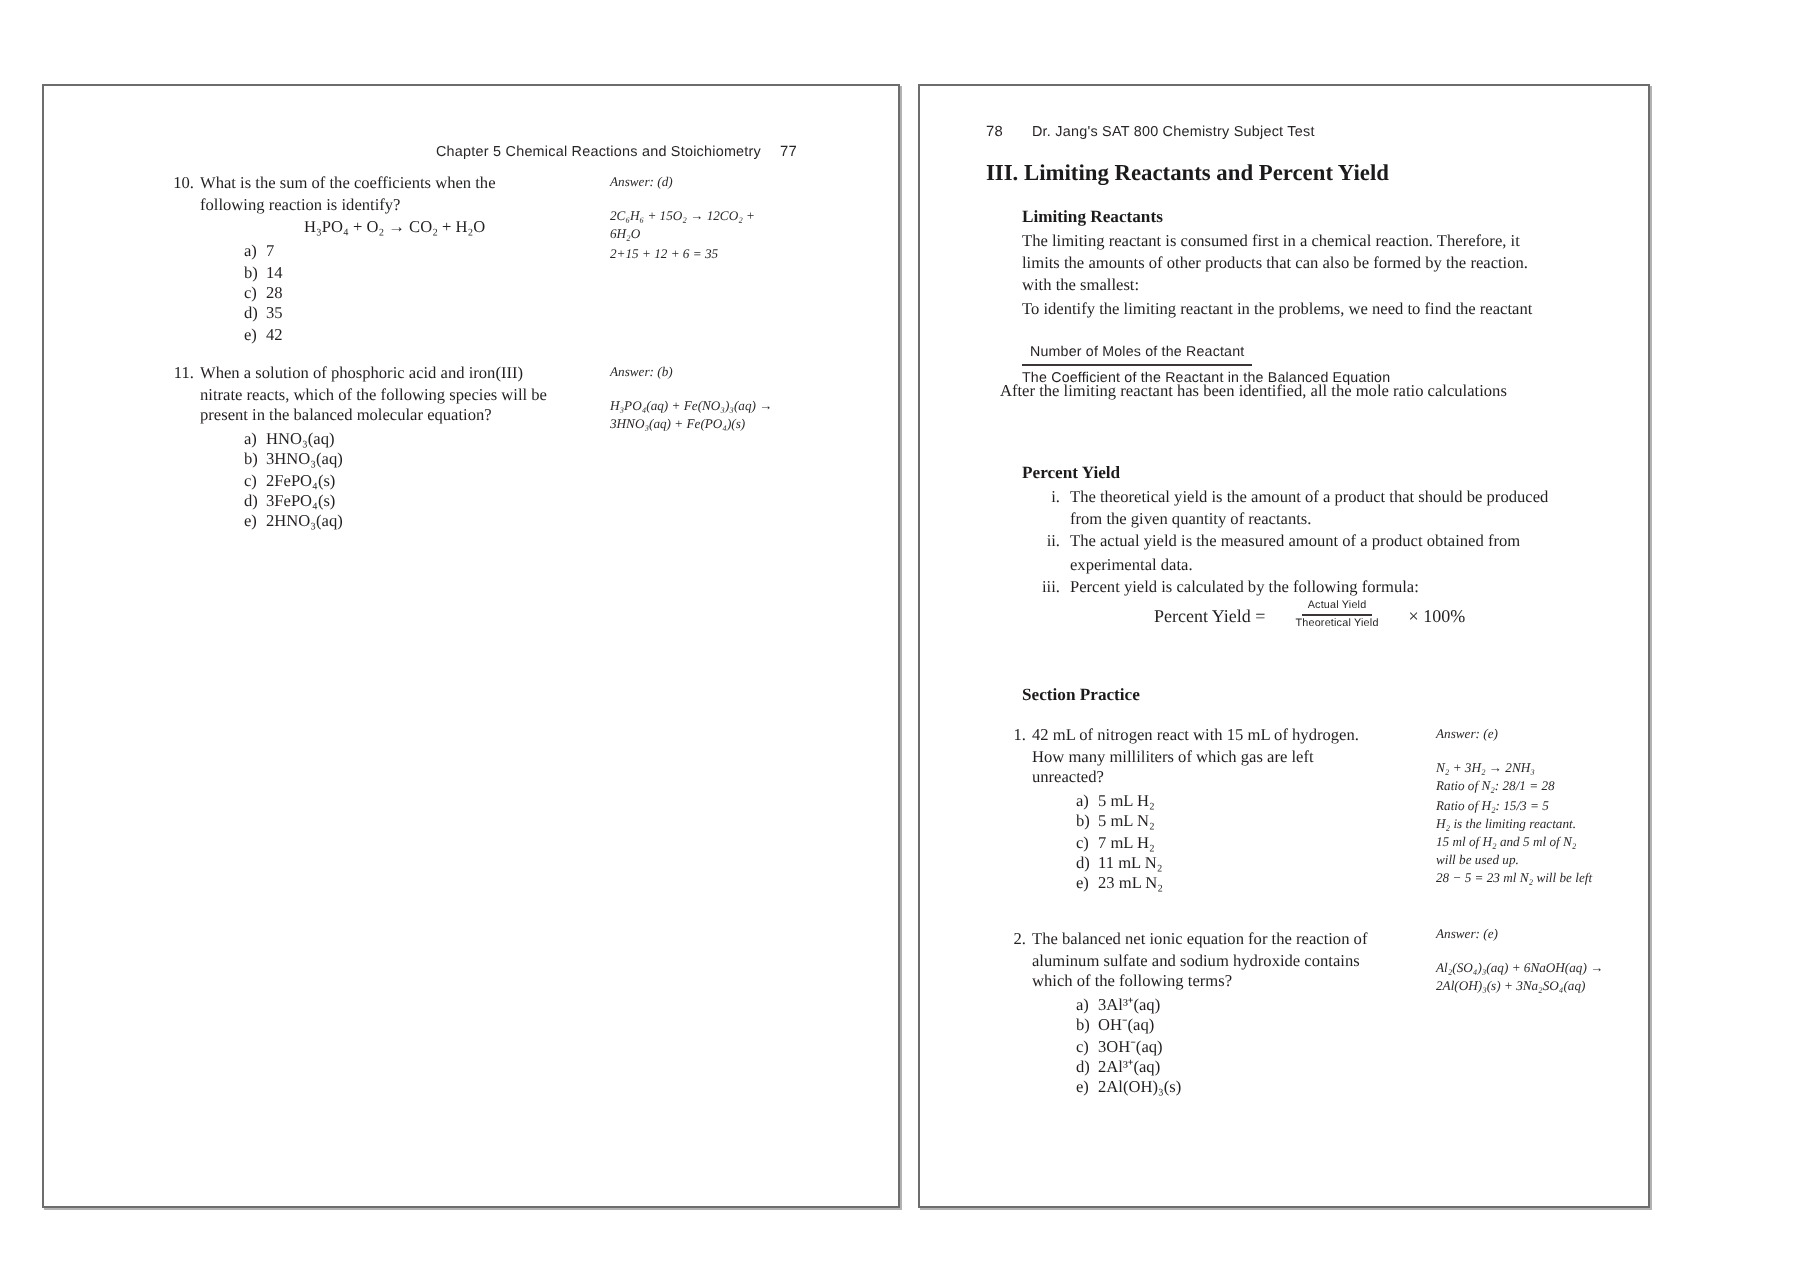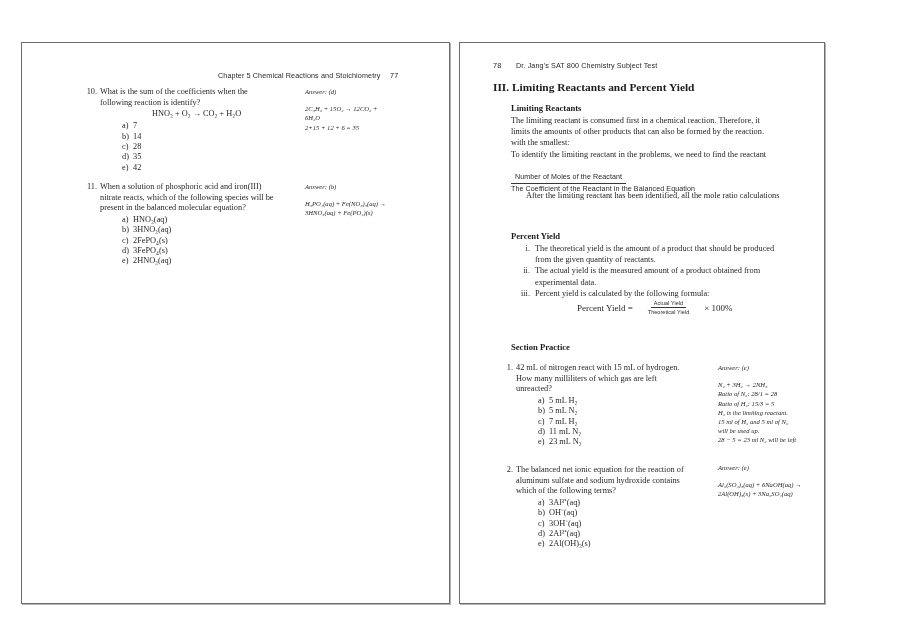--- a/index.html
+++ b/index.html
@@ -200,21 +200,21 @@
   <div class="page page-left">
 
     <div class="runhead runhead-left-text">Chapter 5   Chemical Reactions and Stoichiometry</div>
     <div class="runhead runhead-left-num">77</div>
 
     <div class="q-block" style="left:58px; top:44px; width:210px;">
       <div class="q-num">10.</div>
       <div class="q-body">
         <div class="q-line">What is the sum of the coefficients when the</div>
         <div class="q-line">following reaction is identify?</div>
-        <div class="q-eq">HNO₃ + O₂ → CO₂ + H₂O</div>
+        <div class="q-eq">H₃PO₄ + O₂ → CO₂ + H₂O</div>
         <div class="choices">
           <div class="choice">
             <span class="lbl">a)</span><span>7</span>
           </div>
           <div class="choice">
             <span class="lbl">b)</span><span>14</span>
           </div>
           <div class="choice">
             <span class="lbl">c)</span><span>28</span>
           </div>
@@ -283,21 +283,21 @@
       <span class="p-line">limits the amounts of other products that can also be formed by the reaction.</span>
       <span class="p-line">with the smallest:</span>
       <span class="p-line">To identify the limiting reactant in the problems, we need to find the reactant</span>
     </div>
 
     <div class="frac-display" style="left:51px; top:122px; width:340px;">
       <span class="frac-num">Number of Moles of the Reactant</span>
       <span class="frac-den">The Coefficient of the Reactant in the Balanced Equation</span>
     </div>
 
-    <div class="para" style="left:66px; top:147px;">
+    <div class="para" style="left:40px; top:147px;">
       <span class="p-line">After the limiting reactant has been identified, all the mole ratio calculations</span>
     </div>
 
     <div class="h-sub" style="left:51px; top:188px;">Percent Yield</div>
 
     <div class="rlist" style="left:55px; top:200px; width:350px;">
       <div class="rlist-item">
         <span class="rlist-mark">i.</span>
         <span class="rlist-text">
           <span class="p-line">The theoretical yield is the amount of a product that should be produced</span>

